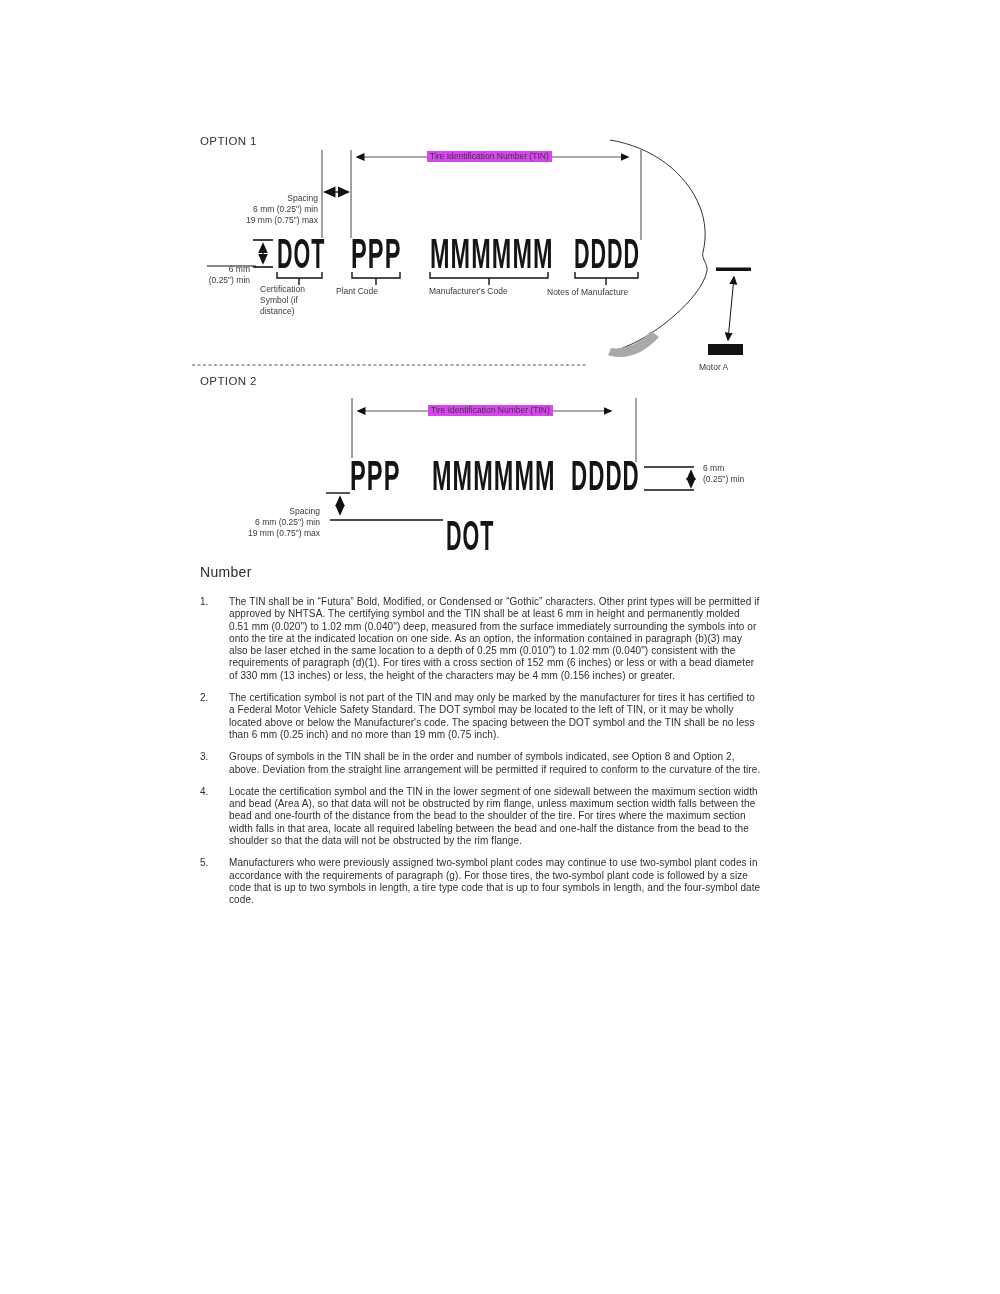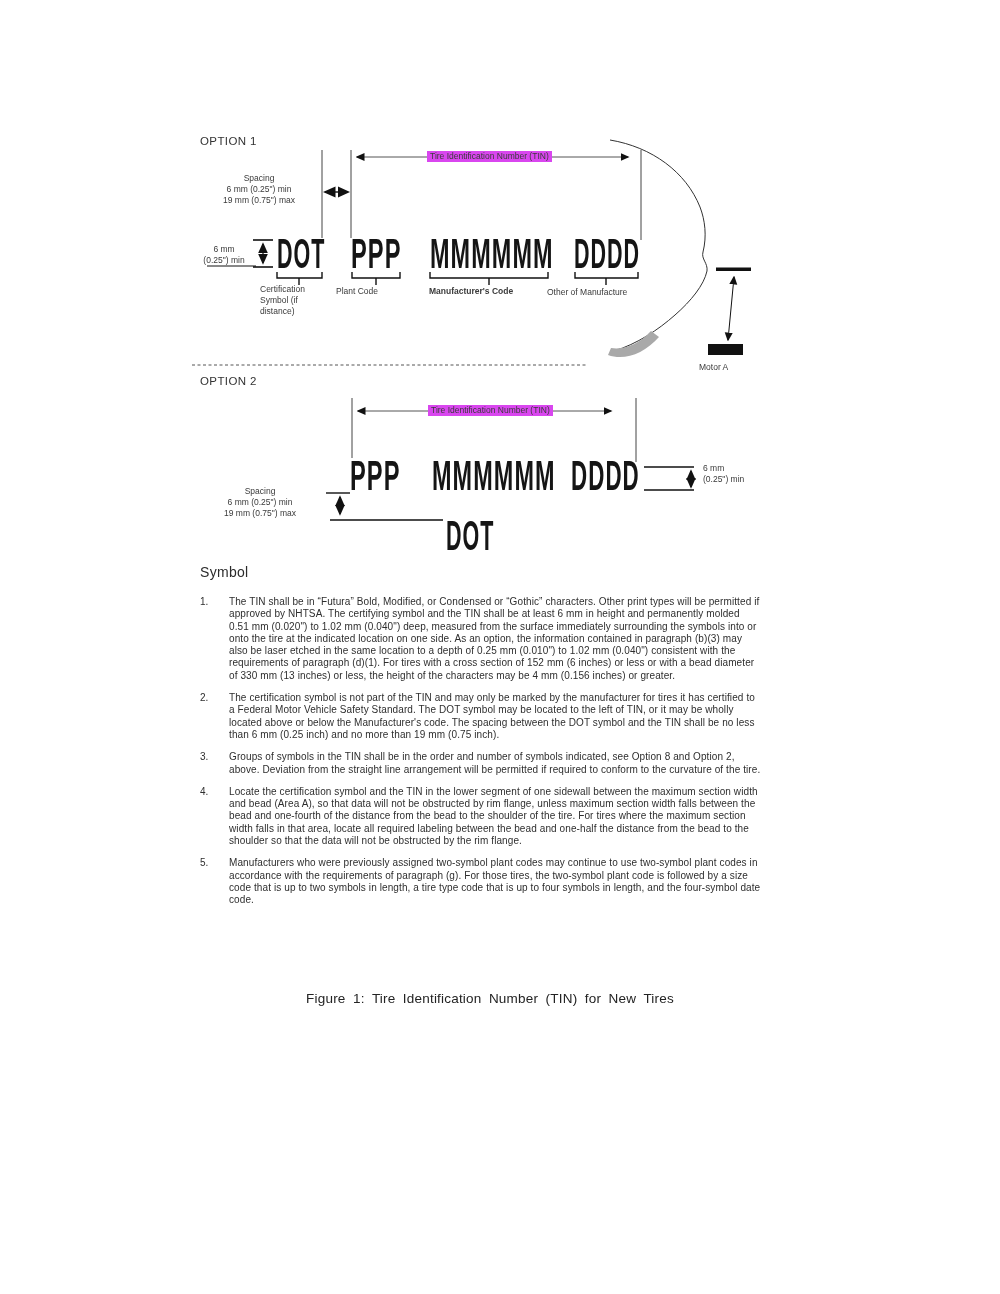--- a/index.html
+++ b/index.html
@@ -4,21 +4,21 @@
 <style>
   html,body{margin:0;padding:0;background:#fff;}
   .page{position:relative;width:1000px;height:1294px;background:#fff;overflow:hidden;
         font-family:"Liberation Sans",sans-serif;color:#222;}
   .art{position:absolute;left:0;top:0;pointer-events:none;}
   .abs{position:absolute;}
   .opt-head{font-size:11.5px;color:#333;letter-spacing:.4px;text-align:center;}
   .lbl{position:absolute;font-size:8.5px;color:#3a3a3a;line-height:11px;white-space:nowrap;}
   .lbl.bg{background:#d946ef;padding:0 3px;}
   .lbl.center{text-align:left;white-space:normal;}
-  .lbl.right{text-align:center;}
+  .lbl.right{text-align:right;margin-top:20px;}
   .big{position:absolute;font-size:43px;font-weight:bold;color:#151515;line-height:33px;
        transform-origin:0 0;white-space:nowrap;letter-spacing:2px;}
   .notes{position:absolute;left:200px;top:564px;width:562px;}
   .notes h2{font-size:14px;font-weight:normal;color:#2b2b2b;margin:0 0 16px 0;letter-spacing:.3px;}
   .note{display:flex;margin-bottom:10px;font-size:10px;line-height:12.3px;color:#2e2e2e;}
   .note .num{width:29px;flex:none;}
   .note .txt{width:533px;letter-spacing:.1px;}
   .caption{position:absolute;left:190px;top:991px;width:600px;text-align:center;
            font-size:13.5px;color:#232323;word-spacing:3.5px;letter-spacing:.2px;}
 </style>
@@ -105,22 +105,22 @@
   <div class="big" style="left:351px;top:237px;transform:scaleX(0.55);">PPP</div>
   <div class="big" style="left:430px;top:237px;transform:scaleX(0.545);">MMMMMM</div>
   <div class="big" style="left:574px;top:237px;transform:scaleX(0.50);">DDDD</div>
 
   <div class="lbl center" style="left:260px;top:284px;width:80px;">
     <div>Certification</div>
     <div>Symbol (if</div>
     <div>distance)</div>
   </div>
   <div class="lbl center" style="left:336px;top:286px;width:80px;">Plant Code</div>
-  <div class="lbl center" style="left:429px;top:286px;width:120px;font-weight:bold;">Manufacturer's Code</div>
-  <div class="lbl center" style="left:547px;top:287px;width:120px;">Other of Manufacture</div>
+  <div class="lbl center" style="left:429px;top:286px;width:120px;">Manufacturer's Code</div>
+  <div class="lbl center" style="left:547px;top:287px;width:120px;">Notes of Manufacture</div>
 
   <div class="lbl center" style="left:699px;top:362px;width:54px;">Motor A</div>
 
   <div class="abs opt-head" style="left:200px;top:375px;">OPTION 2</div>
 
   <div class="lbl bg" style="left:428px;top:405px;">Tire Identification Number (TIN)</div>
 
   <div class="big" style="left:350px;top:459px;transform:scaleX(0.55);">PPP</div>
   <div class="big" style="left:432px;top:459px;transform:scaleX(0.545);">MMMMMM</div>
   <div class="big" style="left:571px;top:459px;transform:scaleX(0.52);">DDDD</div>
@@ -131,21 +131,21 @@
     <div>6 mm (0.25") min</div>
     <div>19 mm (0.75") max</div>
   </div>
 
   <div class="lbl" style="left:703px;top:463px;">
     <div>6 mm</div>
     <div>(0.25") min</div>
   </div>
 
   <div class="notes">
-    <h2>Symbol</h2>
+    <h2>Number</h2>
 
     <div class="note">
       <div class="num">1.</div>
       <div class="txt">The TIN shall be in “Futura” Bold, Modified, or Condensed or “Gothic” characters. Other print types will be permitted if approved by NHTSA. The certifying symbol and the TIN shall be at least 6 mm in height and permanently molded 0.51 mm (0.020") to 1.02 mm (0.040") deep, measured from the surface immediately surrounding the symbols into or onto the tire at the indicated location on one side. As an option, the information contained in paragraph (b)(3) may also be laser etched in the same location to a depth of 0.25 mm (0.010") to 1.02 mm (0.040") consistent with the requirements of paragraph (d)(1). For tires with a cross section of 152 mm (6 inches) or less or with a bead diameter of 330 mm (13 inches) or less, the height of the characters may be 4 mm (0.156 inches) or greater.</div>
     </div>
     <div class="note">
       <div class="num">2.</div>
       <div class="txt">The certification symbol is not part of the TIN and may only be marked by the manufacturer for tires it has certified to a Federal Motor Vehicle Safety Standard. The DOT symbol may be located to the left of TIN, or it may be wholly located above or below the Manufacturer's code. The spacing between the DOT symbol and the TIN shall be no less than 6 mm (0.25 inch) and no more than 19 mm (0.75 inch).</div>
     </div>
     <div class="note">
@@ -155,15 +155,14 @@
     <div class="note">
       <div class="num">4.</div>
       <div class="txt">Locate the certification symbol and the TIN in the lower segment of one sidewall between the maximum section width and bead (Area A), so that data will not be obstructed by rim flange, unless maximum section width falls between the bead and one-fourth of the distance from the bead to the shoulder of the tire. For tires where the maximum section width falls in that area, locate all required labeling between the bead and one-half the distance from the bead to the shoulder so that the data will not be obstructed by the rim flange.</div>
     </div>
     <div class="note">
       <div class="num">5.</div>
       <div class="txt">Manufacturers who were previously assigned two-symbol plant codes may continue to use two-symbol plant codes in accordance with the requirements of paragraph (g).  For those tires, the two-symbol plant code is followed by a size code that is up to two symbols in length, a tire type code that is up to four symbols in length, and the four-symbol date code.</div>
     </div>
   </div>
 
-  <div class="caption">Figure 1: Tire Identification Number (TIN) for New Tires</div>
 
 </div>
 
 </body></html>

